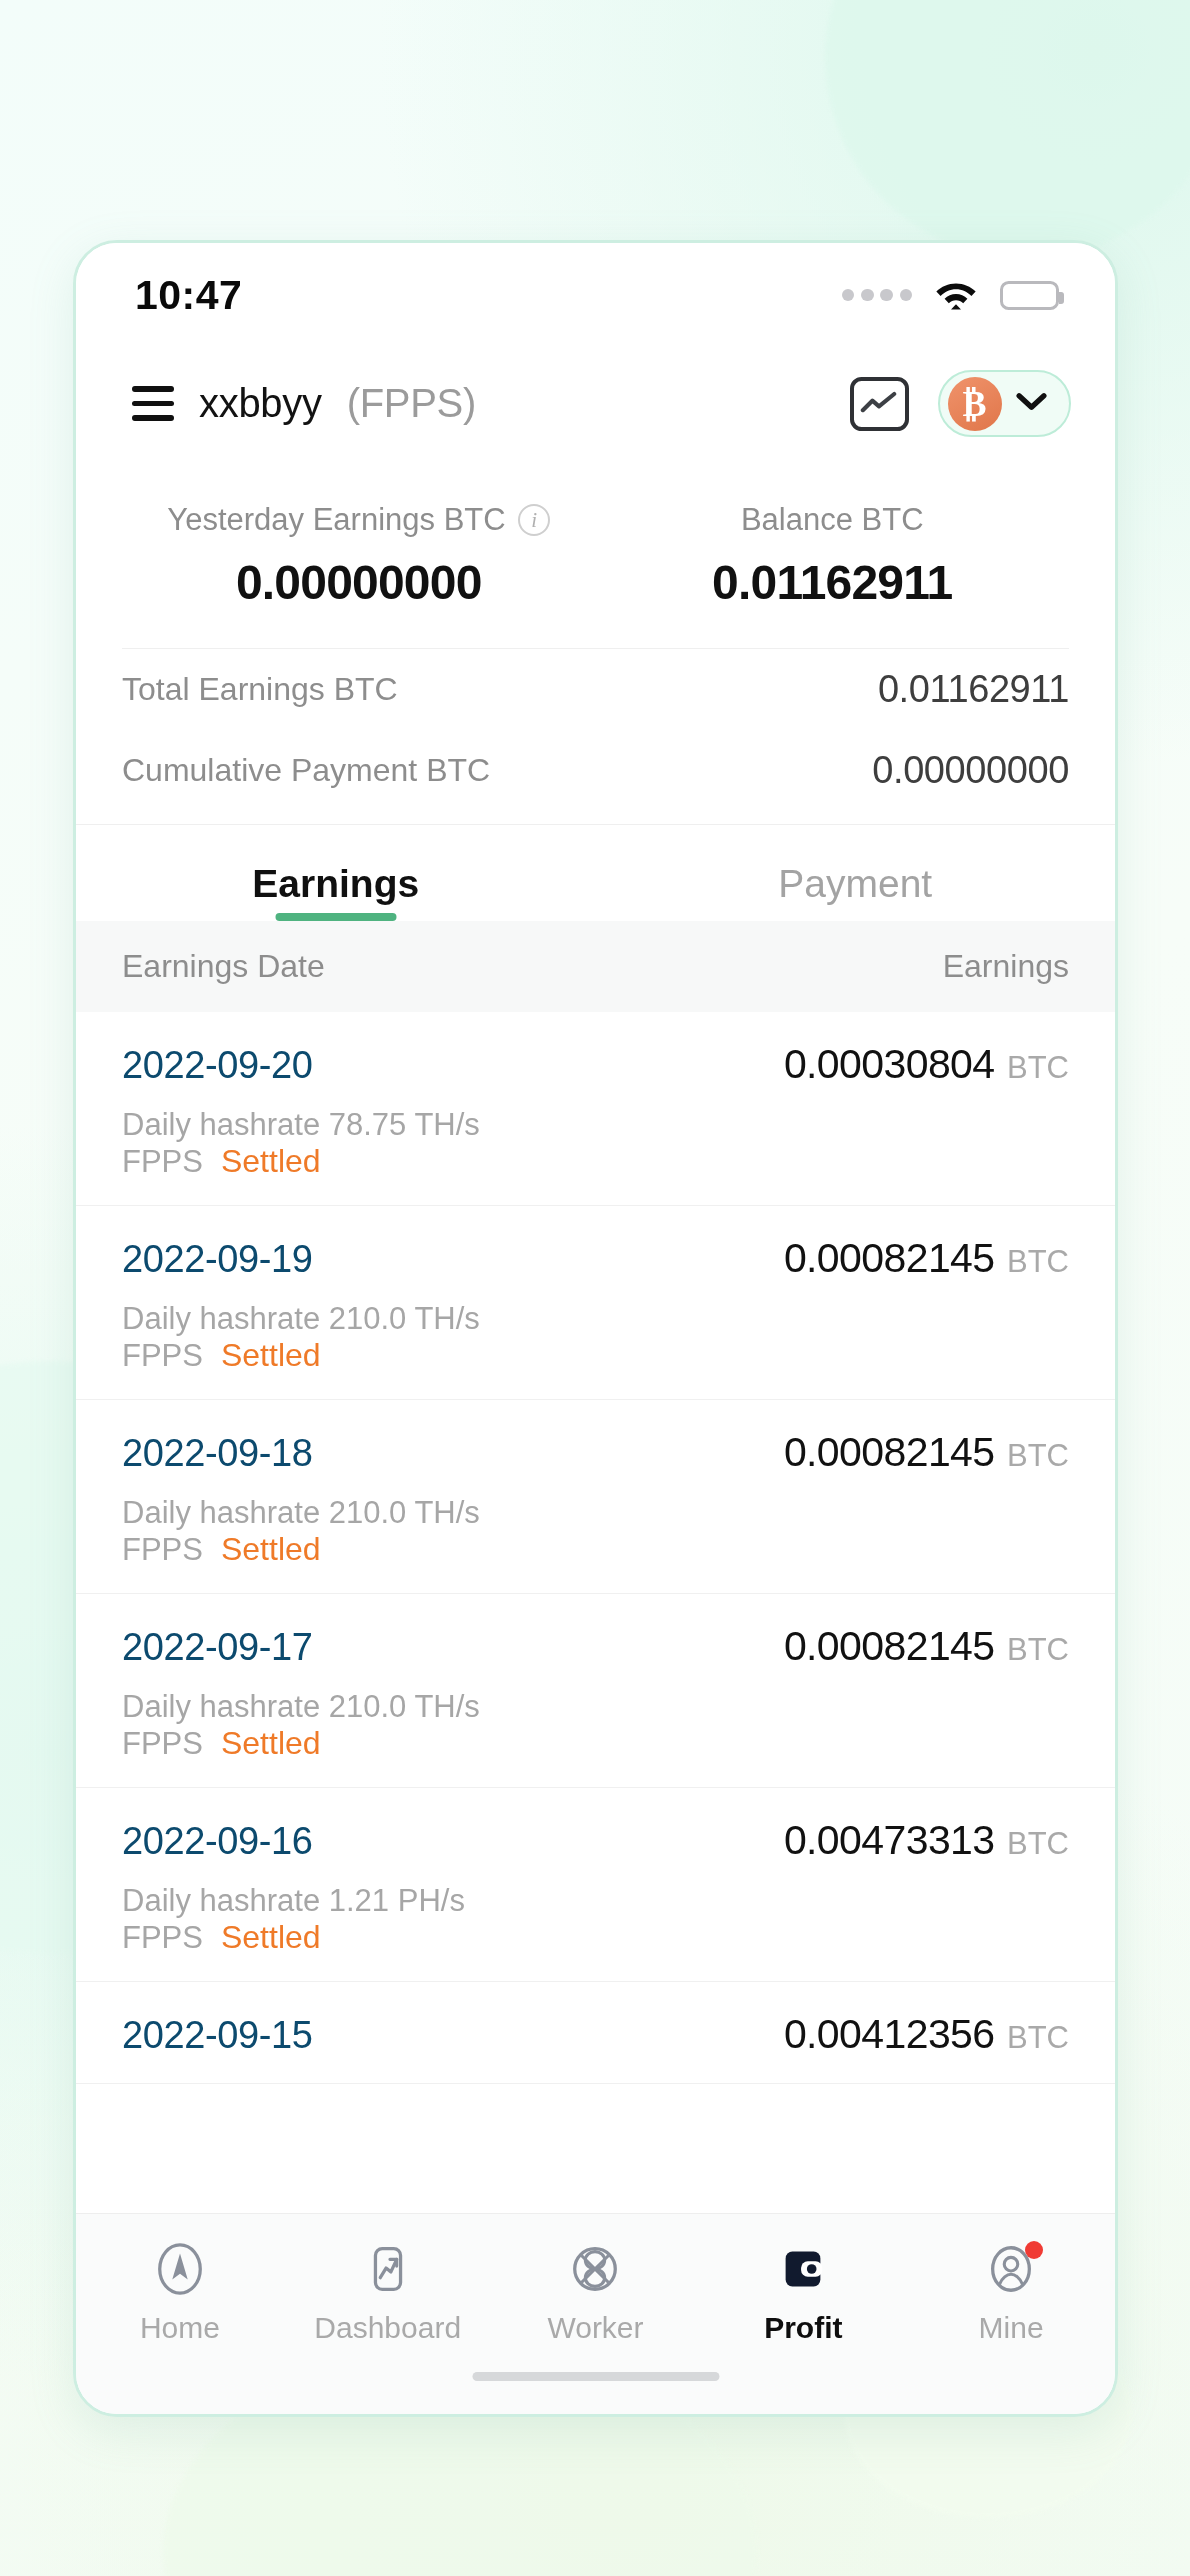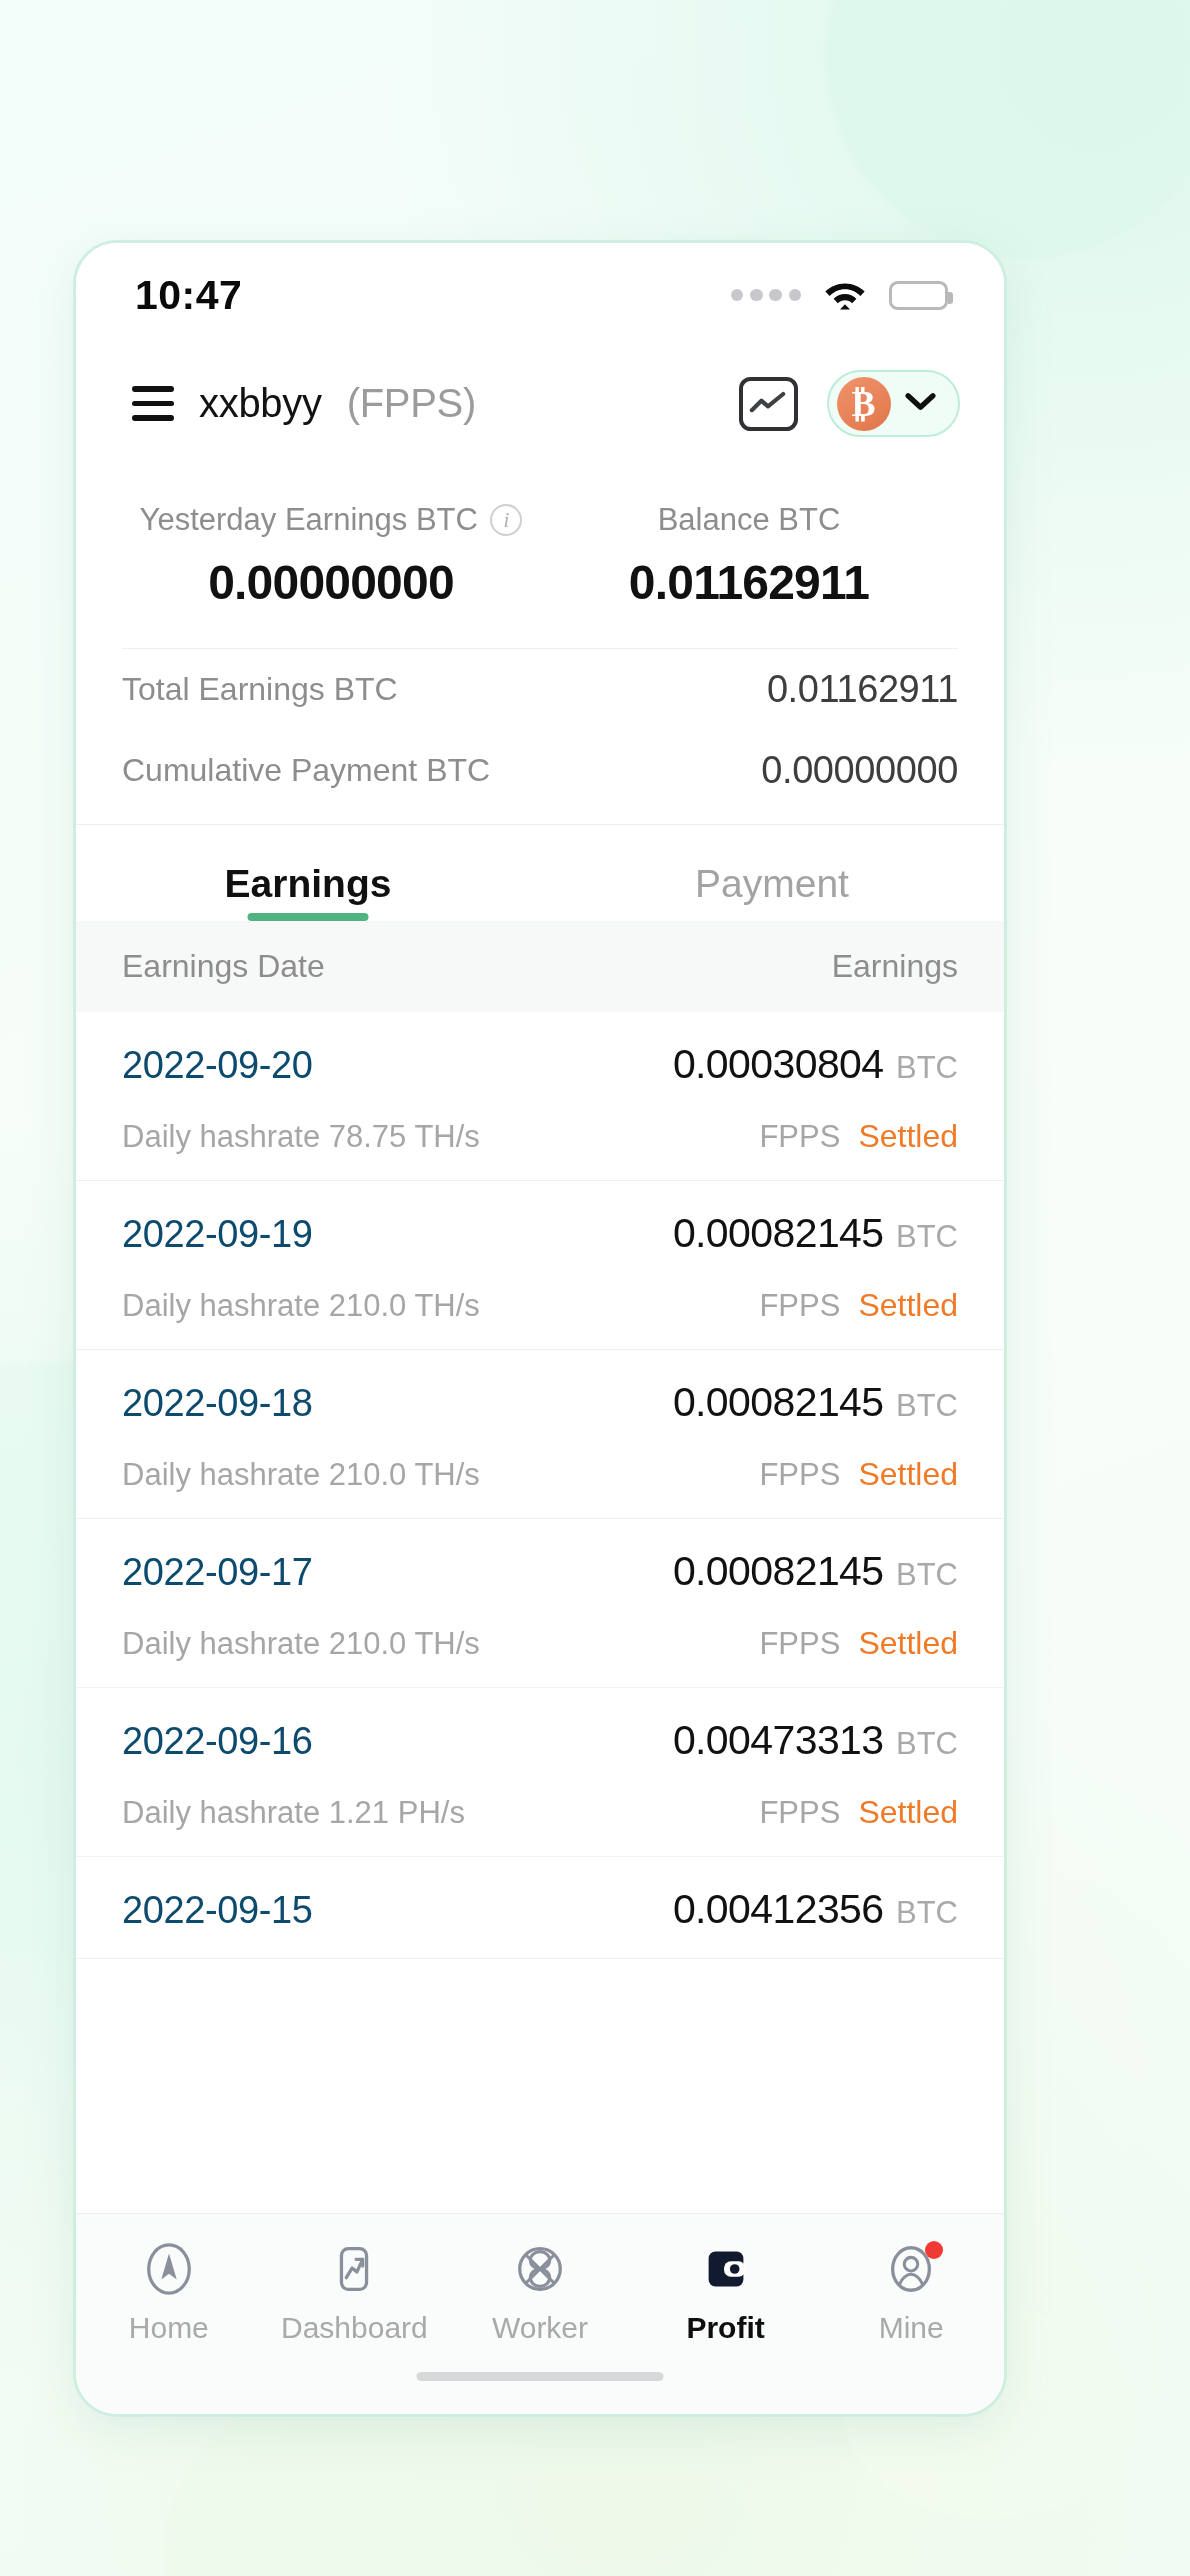--- a/index.html
+++ b/index.html
@@ -34,21 +34,21 @@
   .blob-a { right: -38px; top: -144px; width: 403px; height: 403px; background: #def8ed; opacity: .85; }
   .blob-b { left: -249px; top: 1361px; width: 594px; height: 594px; background: #e6faf1; opacity: .7; }
   .blob-c { left: 163px; bottom: -182px; width: 594px; height: 412px; background: #eefaeb; opacity: .75; }
   .blob-d { right: 58px; bottom: 58px; width: 288px; height: 211px; background: #f3fcef; opacity: .8; }
 
   
   .phone {
     position: absolute;
     left: 73px;
     top: 240px;
-    width: 934px;
+    width: 1045px;
     height: 2177px;
     background: #ffffff;
     border: 3.8px solid #cdeee1;
     border-radius: 44px;
     box-shadow: 0 13.4px 46px rgba(120,180,160,.16);
     overflow: hidden;
     display: flex;
     flex-direction: column;
   }
 
@@ -213,22 +213,22 @@
     border-bottom: 1.9px solid #f0f0f0;
   }
   .erow-main {
     display: flex; align-items: baseline; justify-content: space-between;
   }
   .erow-date { font-size: 38px; color: #0c4a6e; letter-spacing: -0.4px; }
   .erow-amt { display: flex; align-items: baseline; gap: 12.5px; }
   .erow-num { font-size: 41px; color: #111; letter-spacing: -0.6px; }
   .erow-unit { font-size: 31px; color: #a9a9a9; }
   .erow-sub {
-    margin-top: 30px;
-    display: flex; align-items: baseline; justify-content: space-between;
+    margin-top: 19px;
+    display: flex; align-items: baseline; justify-content: space-between; flex-direction: column;
   }
   .erow-hash { font-size: 31px; color: #a6a6a6; }
   .erow-tags { display: flex; align-items: flex-end; gap: 18px; }
   .tag-mode { font-size: 31px; color: #a6a6a6; }
   .tag-status { font-size: 32px; color: #ef7a28; }
 
   
   .tabbar {
     flex: 0 0 201px;
     background: #fafbfb;

